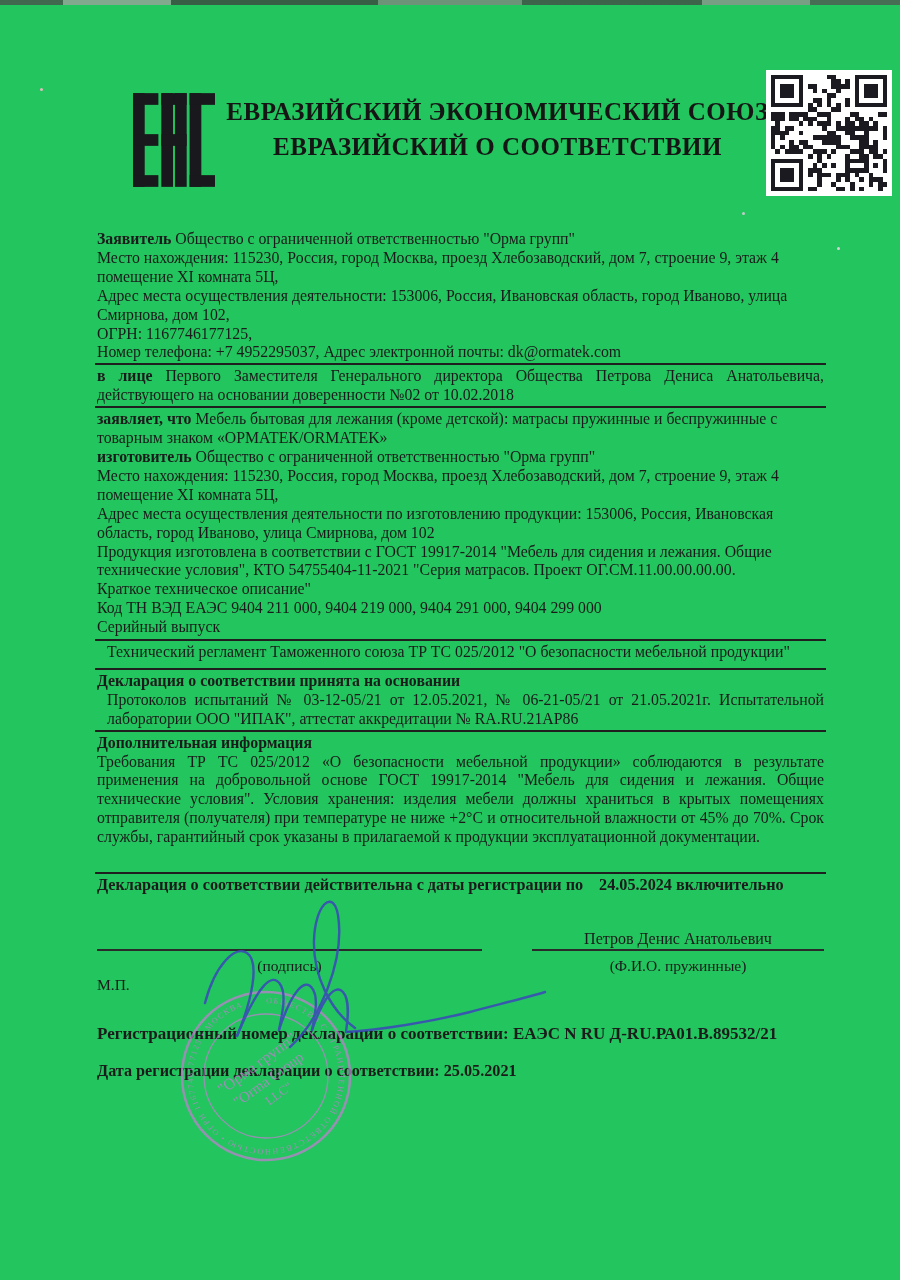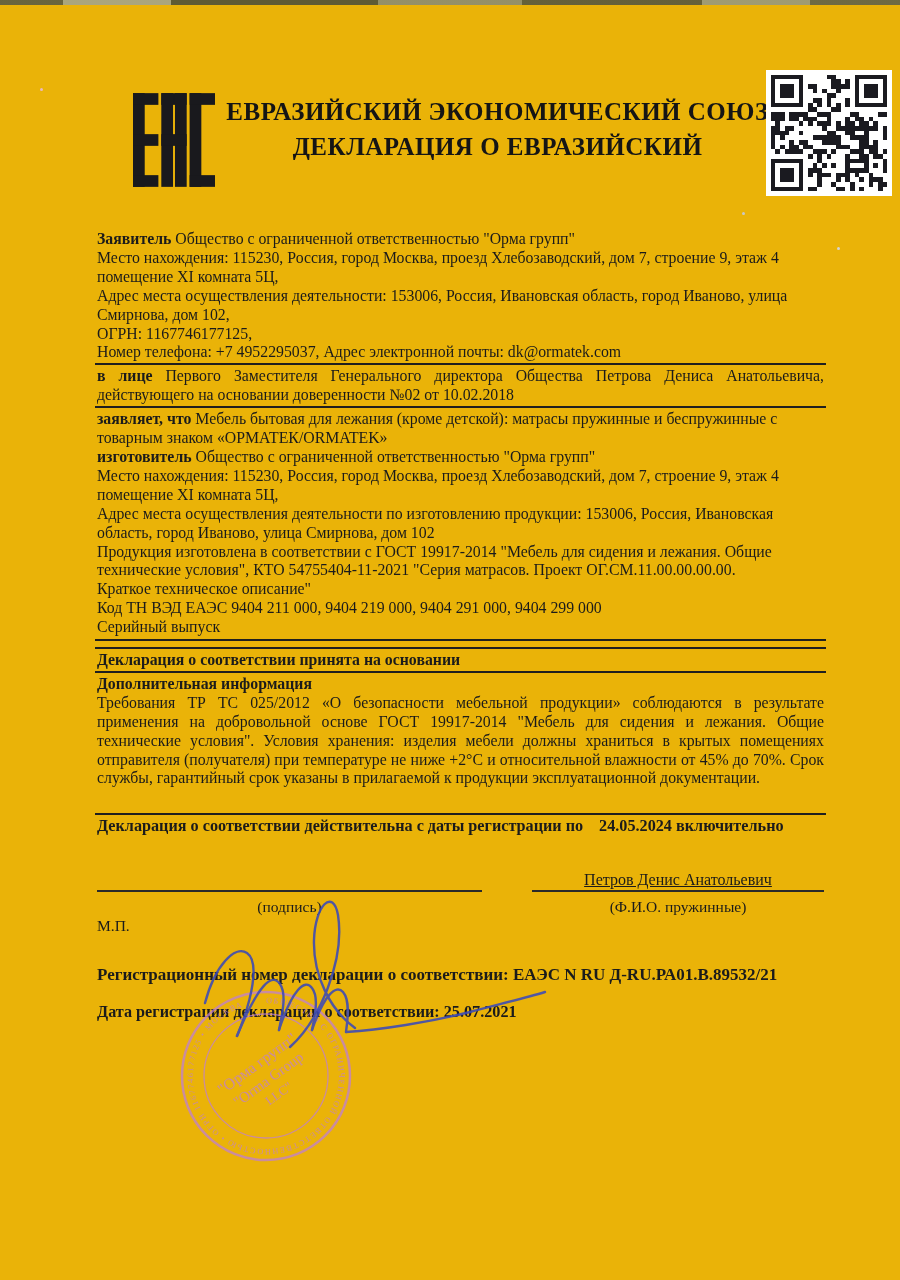--- a/index.html
+++ b/index.html
@@ -1,18 +1,18 @@
 <!DOCTYPE html>
 <html><head>
 <meta charset="utf-8">
 <style>
   html,body{margin:0;padding:0;background:#e8e8e8;}
   .page{
     position:relative;width:900px;height:1280px;margin:0 auto;
-    background:#eab308;overflow:hidden;
+    background:#22c55e;overflow:hidden;
     font-family:"Liberation Serif","DejaVu Serif",serif;
     color:#1b1b1b;
   }
   
   .top-edge{
     position:absolute;left:0;top:0;width:900px;height:5px;
     background:linear-gradient(90deg,#49514b 0 7%,#9aa29a 7% 19%,#3d453f 19% 42%,#7f877f 42% 58%,#444c46 58% 78%,#8d958d 78% 90%,#505852 90% 100%);
     opacity:.8;
   }
   .speck{position:absolute;border-radius:50%;}
@@ -37,21 +37,21 @@
   .m2{margin-top:2px!important;} .m6{margin-top:6px!important;}
   .h-complies{margin-top:3px!important;}
   .scheme{margin-top:17px;}
   .rule-validity{margin-top:25px!important;}
   .validity{margin-top:16px;font-weight:normal;font-size:16.2px;}
   .vdate{margin-left:16px;}
   .sig-row{display:flex;justify-content:space-between;margin-top:20px;}
   .sig-left{width:385px;}
   .sig-right{width:292px;}
   .sig-line{height:34px;border-bottom:2px solid #2a2a2a;text-align:center;
-            display:flex;align-items:flex-end;justify-content:center;font-size:16px;text-decoration:underline;}
+            display:flex;align-items:flex-end;justify-content:center;font-size:16px;}
   .caption{text-align:center;margin-top:6px;font-size:15.5px;}
   .mp{margin-top:16px;margin-left:125px;font-size:15.5px;}
   .reg1{margin-top:30px!important;font-weight:bold;font-size:17px;}
   .reg2{margin-top:18px!important;font-weight:bold;font-size:16.2px;}
 
   
   .stamp{position:absolute;left:176px;top:986px;width:180px;height:180px;opacity:.75;}
   .signature{position:absolute;left:160px;top:880px;width:420px;height:180px;}
 </style>
 </head>
@@ -75,21 +75,21 @@
       <rect x="43" y="0" width="12" height="96"></rect>
         <rect x="29" y="42" width="26" height="12"></rect>
       <rect x="58" y="0" width="12" height="96"></rect>
         <rect x="58" y="0" width="26" height="12"></rect>
       <rect x="58" y="84" width="26" height="12"></rect>
     </g>
   </svg>
 
   <div class="titles">
     <div>ЕВРАЗИЙСКИЙ ЭКОНОМИЧЕСКИЙ СОЮЗ</div>
-    <div>ДЕКЛАРАЦИЯ О ЕВРАЗИЙСКИЙ</div>
+    <div>ЕВРАЗИЙСКИЙ О СООТВЕТСТВИИ</div>
   </div>
 
   <svg id="qr" class="qr" viewBox="0 0 126 126" shape-rendering="crispEdges">
       <rect x="0" y="0" width="126" height="126" fill="#ffffff"></rect>
       <rect x="60.62" y="4.70" width="4.66" height="4.66" fill="#1a1a20"></rect>
       <rect x="65.28" y="4.70" width="4.66" height="4.66" fill="#1a1a20"></rect>
       <rect x="65.28" y="9.36" width="4.66" height="4.66" fill="#1a1a20"></rect>
       <rect x="69.94" y="9.36" width="4.66" height="4.66" fill="#1a1a20"></rect>
       <rect x="79.26" y="9.36" width="4.66" height="4.66" fill="#1a1a20"></rect>
       <rect x="41.98" y="14.02" width="4.66" height="4.66" fill="#1a1a20"></rect>
@@ -329,24 +329,26 @@
 Адрес места осуществления деятельности по изготовлению продукции: 153006, Россия, Ивановская
 область, город Иваново, улица Смирнова, дом 102
 Продукция изготовлена в соответствии с ГОСТ 19917-2014 "Мебель для сидения и лежания. Общие
 технические условия", КТО 54755404-11-2021 "Серия матрасов. Проект ОГ.СМ.11.00.00.00.00.
 Краткое техническое описание"
 Код ТН ВЭД ЕАЭС 9404 211 000, 9404 219 000, 9404 291 000, 9404 299 000
 Серийный выпуск</span></p>
 
     <hr class="rule m2">
 
+    <p class="just ind">Технический регламент Таможенного союза ТР ТС 025/2012 "О безопасности мебельной продукции"</p>
 
     <hr class="rule m6">
 
     <p class="h">Декларация о соответствии принята на основании</p>
+    <p class="just ind">Протоколов испытаний № 03-12-05/21 от 12.05.2021, № 06-21-05/21 от 21.05.2021г. Испытательной лаборатории ООО "ИПАК", аттестат аккредитации № RA.RU.21АР86</p>
 
     <hr class="rule">
 
     <p class="h">Дополнительная информация</p>
     <p class="just">Требования ТР ТС 025/2012 «О безопасности мебельной продукции» соблюдаются в результате применения на добровольной основе ГОСТ 19917-2014 "Мебель для сидения и лежания. Общие технические условия". Условия хранения: изделия мебели должны храниться в крытых помещениях отправителя (получателя) при температуре не ниже +2°С и относительной влажности от 45% до 70%. Срок службы, гарантийный срок указаны в прилагаемой к продукции эксплуатационной документации.</p>
 
     <hr class="rule rule-validity">
 
     <p class="validity"><b>Декларация о соответствии действительна с даты регистрации по</b><b class="vdate">24.05.2024 включительно</b></p>
 
@@ -360,21 +362,21 @@
             <span>Петров Денис Анатольевич</span>
           </div>
         <div class="caption">(Ф.И.О. пружинные)</div>
       </div>
     </div>
 
     <p class="mp">М.П.</p>
 
     <p class="reg1"><span>Регистрационный номер декларации о соответствии:</span> <span>ЕАЭС N RU Д-RU.РА01.В.89532/21</span></p>
 
-    <p class="reg2"><span>Дата регистрации декларации о соответствии:</span> <span>25.07.2021</span></p>
+    <p class="reg2"><span>Дата регистрации декларации о соответствии:</span> <span>25.05.2021</span></p>
 
   </main>
 
   <svg class="stamp" viewBox="0 0 180 180">
     <g fill="none" stroke="#c07fd0">
       <circle cx="90" cy="90" r="84" stroke-width="2.5"></circle>
       <circle cx="90" cy="90" r="62" stroke-width="1.3"></circle>
     </g>
     <defs>
         <path id="ring" d="M 90 17 a 73 73 0 1 1 -0.01 0"></path>

